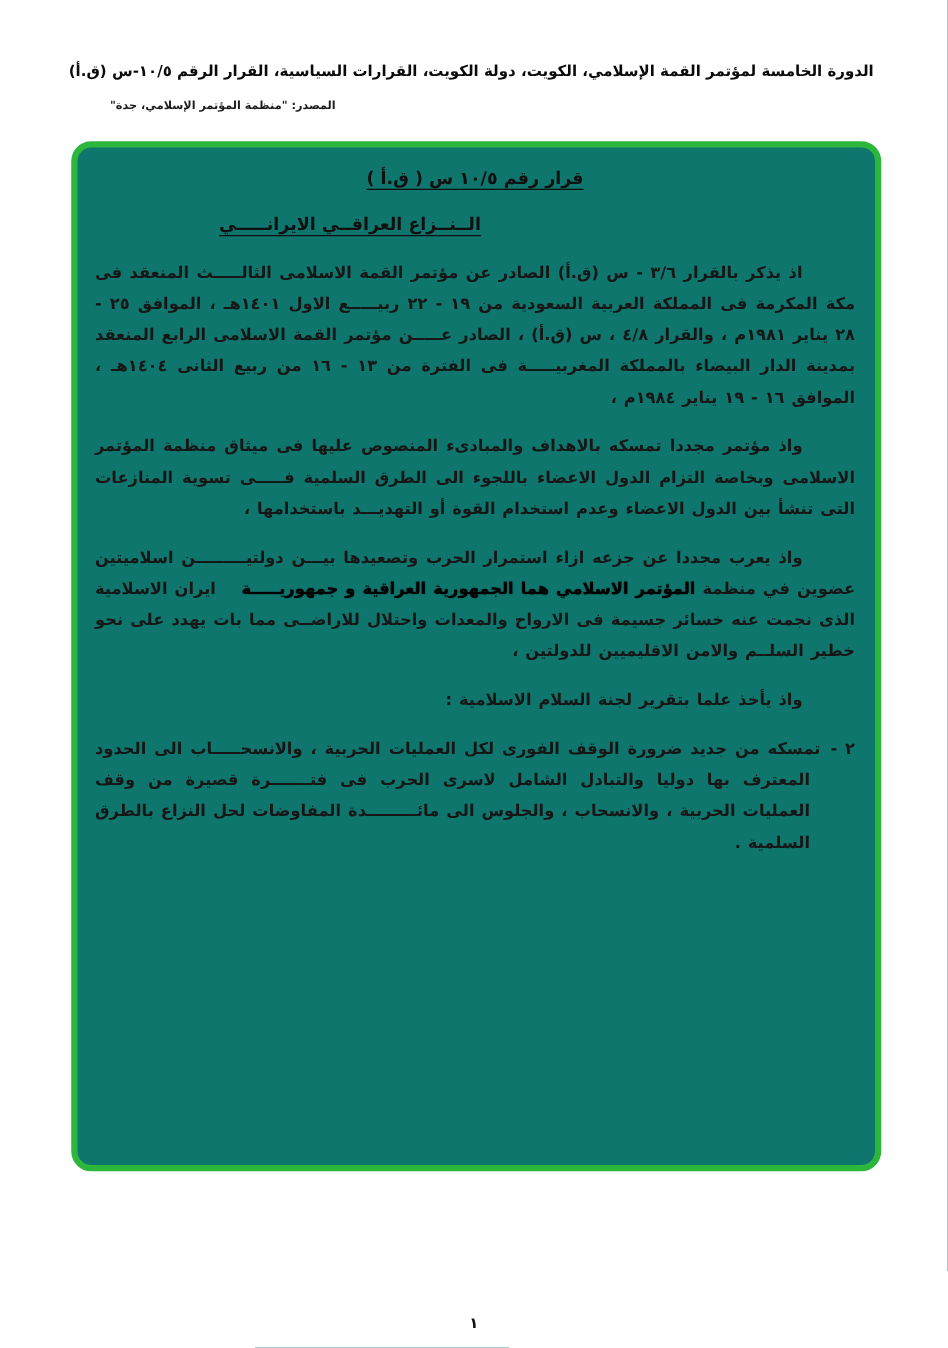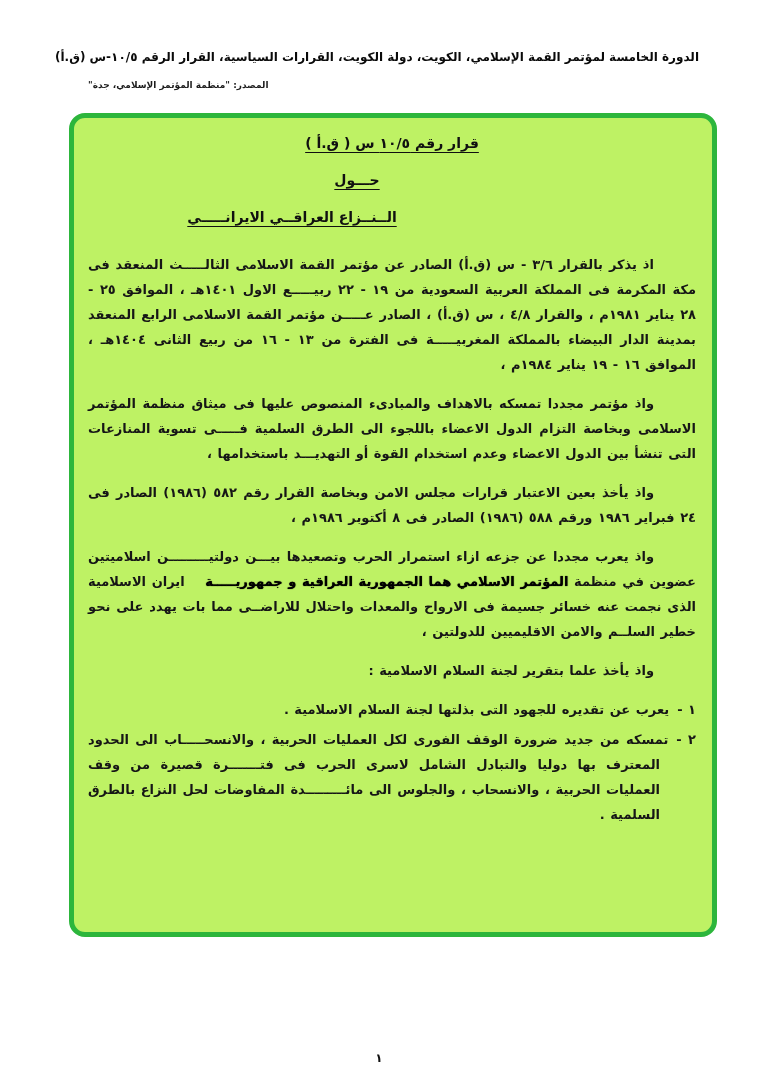--- a/index.html
+++ b/index.html
@@ -28,28 +28,28 @@
   .source-line {
     position: absolute;
     top: 80px; left: 88px;
     direction: rtl;
     font-size: 9px;
     font-weight: bold;
     color: #1c1c1c;
   }
   .green-box {
     position: absolute;
-    top: 113px; left: 69px;
+    top: 113px; left: 57px;
     width: 648px; height: 824px;
     border: 5px solid #2db63c;
     border-radius: 16px;
     padding: 14px 16px 8px 14px;
     direction: rtl;
     overflow: hidden;
-    background: #bef264;
+    background: #0f766e;
   }
   .doc-title {
     direction: rtl;
     text-align: center;
     font-size: 14px;
     font-weight: bold;
     color: #101010;
     line-height: 22px;
     margin-bottom: 15px;
   }
@@ -101,27 +101,24 @@
 
 <div class="stage">
 
   <div class="top-header">الدورة الخامسة لمؤتمر القمة الإسلامي، الكويت، دولة الكويت، القرارات السياسية، القرار الرقم ١٠/٥-س (ق.أ)</div>
 
   <div class="source-line">المصدر: "منظمة المؤتمر الإسلامي، جدة"</div>
 
   <div class="green-box" style="border-color: rgb(45, 182, 60);">
     <div id="doc-body">
         <div class="doc-title"><span class="u">قرار رقم ١٠/٥ س ( ق.أ )</span></div>
-        <div class="doc-title"><span class="u" style="left: -35px;">حـــول</span></div>
         <div class="doc-title"><span class="u" style="left: -100px;">الــنــزاع العراقــي الايرانـــــي</span></div>
         <div class="para"><span class="u">اذ يذكر</span><span> بالقرار ٣/٦ - س (ق.أ) الصادر عن مؤتمر القمة الاسلامى الثالـــــث المنعقد فى مكة المكرمة فى المملكة العربية السعودية من ١٩ - ٢٢ ربيـــــع الاول ١٤٠١هـ ، الموافق ٢٥ - ٢٨ يناير ١٩٨١م ، والقرار ٤/٨ ، س (ق.أ) ، الصادر عـــــن مؤتمر القمة الاسلامى الرابع المنعقد بمدينة الدار البيضاء بالمملكة المغربيـــــة فى الفترة من ١٣ - ١٦ من ربيع الثانى ١٤٠٤هـ ، الموافق ١٦ - ١٩ يناير ١٩٨٤م ،</span></div>
         <div class="para"><span class="u">واذ مؤتمر</span><span> مجددا تمسكه بالاهداف والمبادىء المنصوص عليها فى ميثاق منظمة المؤتمر الاسلامى وبخاصة التزام الدول الاعضاء باللجوء الى الطرق السلمية فـــــى تسوية المنازعات التى تنشأ بين الدول الاعضاء وعدم استخدام القوة أو التهديـــد باستخدامها ،</span></div>
-        <div class="para"><span class="u">واذ يأخذ</span><span> بعين الاعتبار قرارات مجلس الامن وبخاصة القرار رقم ٥٨٢ (١٩٨٦) الصادر فى ٢٤ فبراير ١٩٨٦ ورقم ٥٨٨ (١٩٨٦) الصادر فى ٨ أكتوبر ١٩٨٦م ،</span></div>
         <div class="para"><span class="u">واذ يعرب</span><span> مجددا عن جزعه ازاء استمرار الحرب وتصعيدها بيـــن دولتيـــــــــن اسلاميتين عضوين في منظمة </span><span class="seg-b">المؤتمر الاسلامي هما الجمهورية العراقية و جمهوريـــــة</span><span> ايران الاسلامية الذى نجمت عنه خسائر جسيمة فى الارواح والمعدات واحتلال للاراضــى مما بات يهدد على نحو خطير السلــم والامن الاقليميين للدولتين ،</span></div>
         <div class="para"><span class="u">واذ يأخذ</span><span> علما بتقرير لجنة السلام الاسلامية :</span></div>
-        <div class="item"><span class="num">١ -</span><span class="u">يعرب</span><span> عن تقديره للجهود التى بذلتها لجنة السلام الاسلامية .</span></div>
         <div class="item"><span class="num">٢ -</span><span class="u">تمسكه</span><span> من جديد ضرورة الوقف الفورى لكل العمليات الحربية ، والانسحـــــاب الى الحدود المعترف بها دوليا والتبادل الشامل لاسرى الحرب فى فتـــــــرة قصيرة من وقف العمليات الحربية ، والانسحاب ، والجلوس الى مائـــــــــدة المفاوضات لحل النزاع بالطرق السلمية .</span></div>
       </div>
   </div>
 
   <div class="page-number">١</div>
 
 </div>
 
 </body></html>

